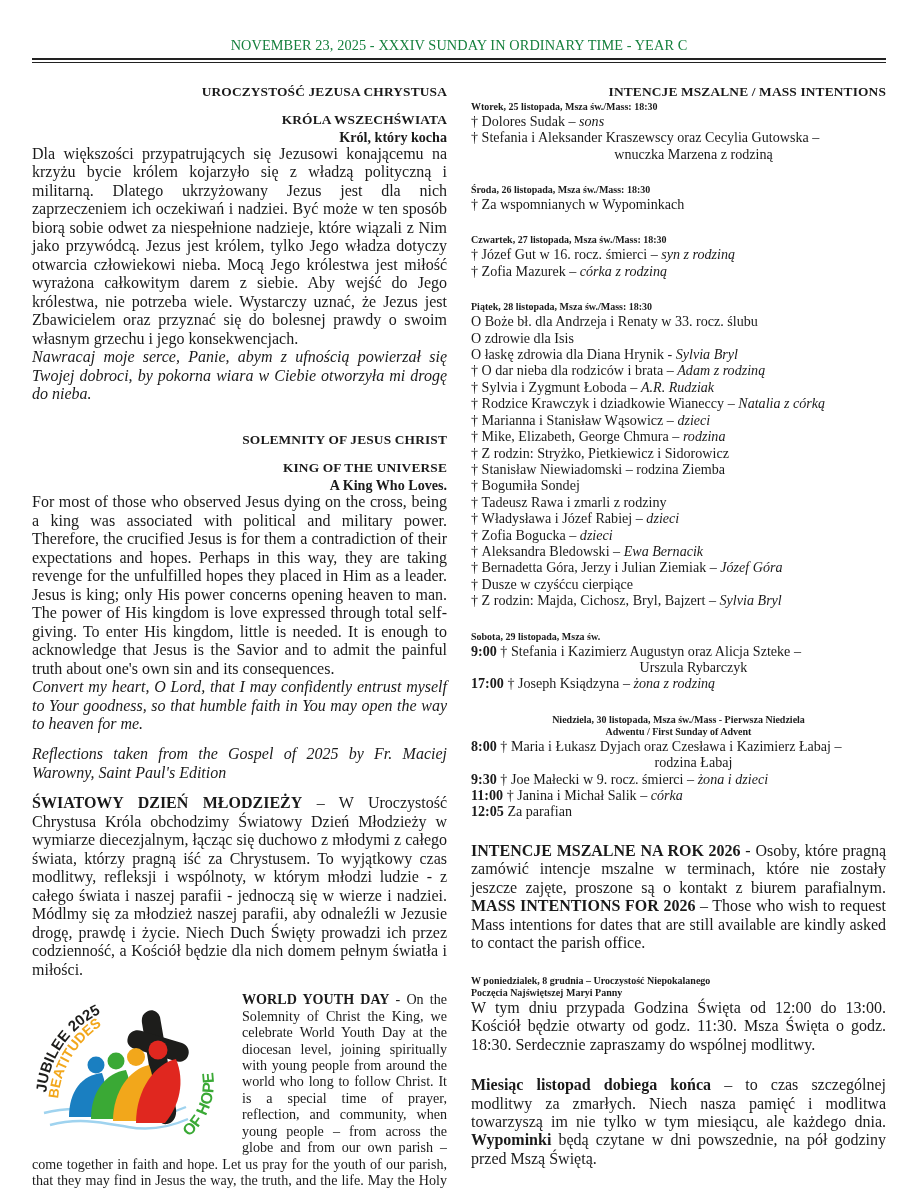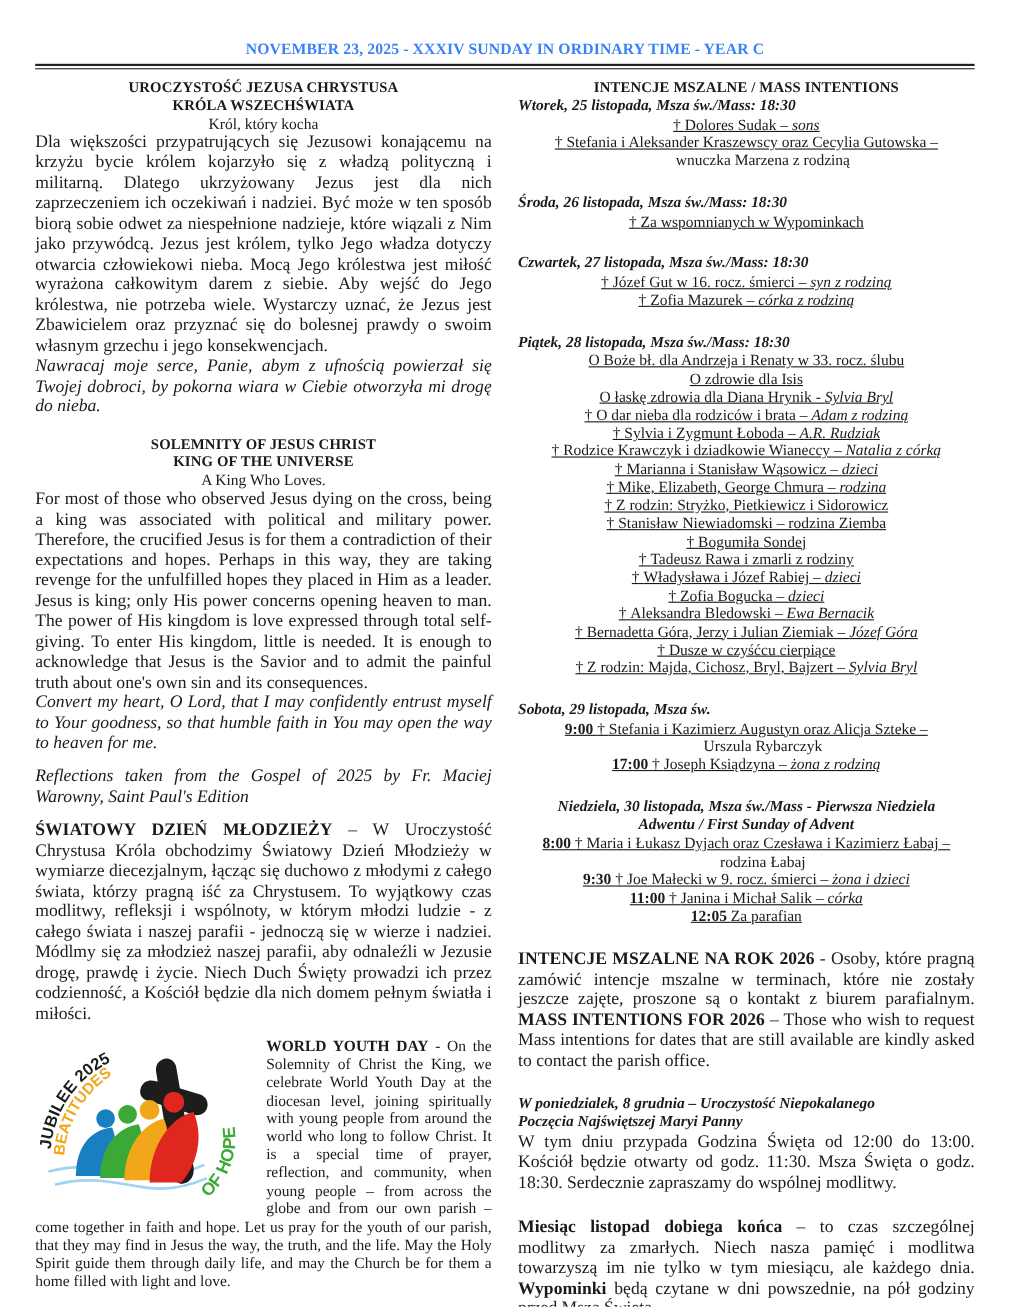--- a/index.html
+++ b/index.html
@@ -25,26 +25,26 @@
   
   .masthead {
     position: absolute;
     left: 32px;
     top: 38px;
     width: 854px;
   }
   .masthead-title {
     text-align: center;
     font-size: 14.3px;
-    font-weight: bold;
+    font-weight: normal;
     letter-spacing: .1px;
     font-variant: small-caps;
     text-transform: uppercase;
     line-height: 1.1;
-    color: #3b82f6;
+    color: #15803d;
   }
   .rule-double {
     margin-top: 4px;
     border-top: 2.6px solid #222;
     border-bottom: 1px solid #222;
     height: 2px;
   }
   
   .cols {
     position: absolute;
@@ -55,63 +55,61 @@
     gap: 24px;
   }
   .col {
     width: 415px;
   }
   .col-right { width: 415px; }
 
   h2.sec-title {
     font-size: 13.4px;
     font-weight: bold;
-    text-align: center;
-    margin: 0 0 1px 0;
+    text-align: right;
+    margin: 12px 0 1px 0;
     line-height: 1.18;
     letter-spacing: .15px;
   }
   h2.sec-title.tight { margin-bottom: 0; }
 
   p {
     margin: 0;
     font-size: 16px;
     line-height: 1.155;
     text-align: justify;
     text-justify: inter-word;
     hyphens: none;
   }
   p.just { text-align: justify; }
   p.lead-bold {
-    font-weight: normal;
-    text-align: center;
+    font-weight: bold;
+    text-align: right;
     font-size: 14.1px;
   }
   p.italic { font-style: italic; }
   .gap-m { height: 12px; }
   .gap-l { height: 17px; }
 
   
   .day-head {
     font-weight: bold;
-    font-size: 14px;
+    font-size: 10px;
     line-height: 1.2;
     margin: 0;
     text-align: left;
-    font-style: italic;
   }
   .day-head.center {
     text-align: center;
   }
   .intent {
     font-size: 14.1px;
     line-height: 1.165;
     margin: 0;
-    text-align: center;
-    text-decoration: underline;
+    text-align: left;
   }
   .intent .by { font-style: italic; }
   .intent .tm { font-weight: bold; }
   .intent-cont {
     font-size: 14.1px;
     line-height: 1.165;
     margin: 0;
     text-align: center;
     padding-left: 30px;
   }

